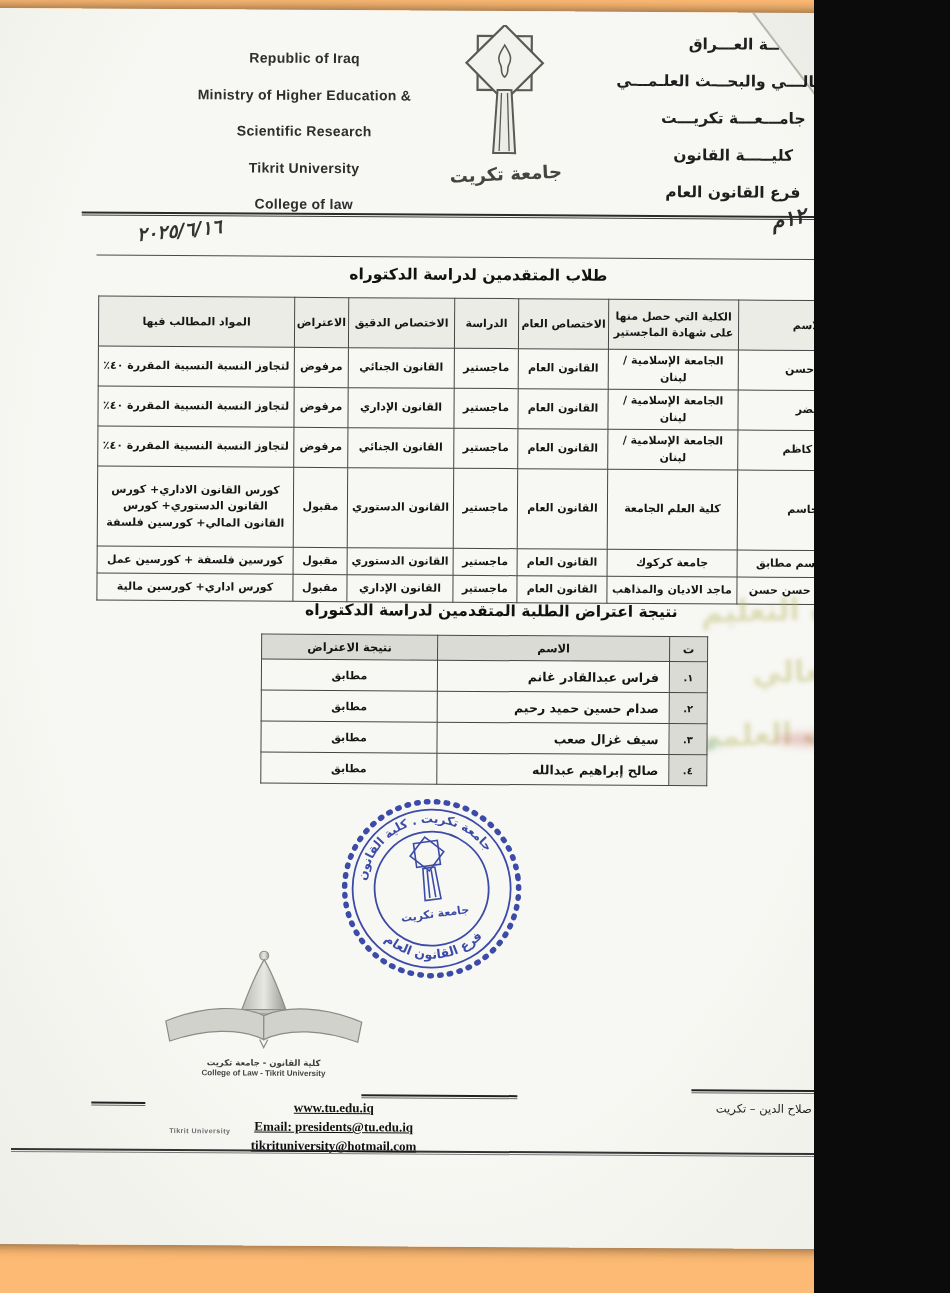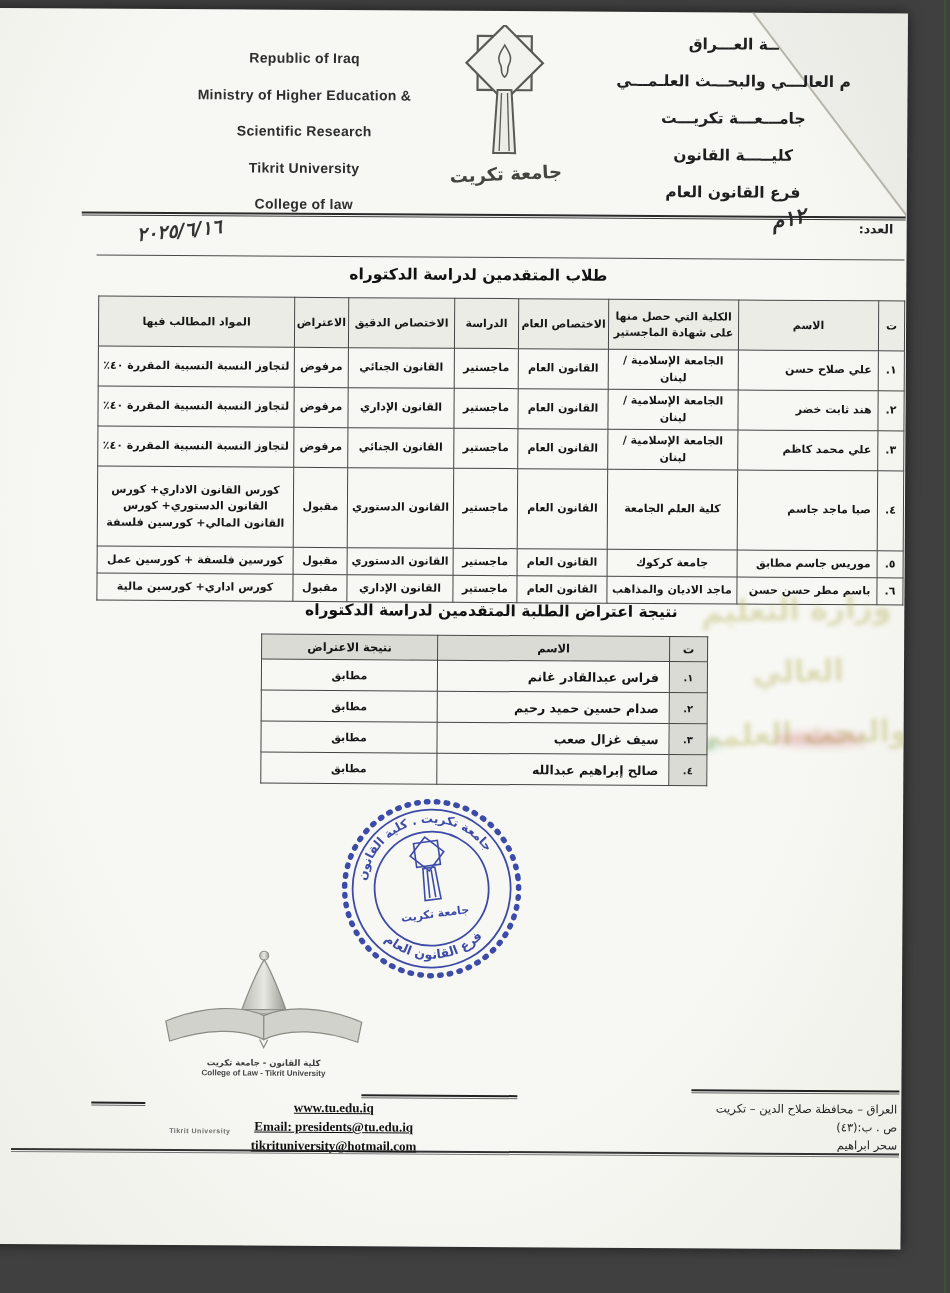--- a/index.html
+++ b/index.html
@@ -1,18 +1,18 @@
 <!DOCTYPE html>
 <html><head>
 <meta charset="utf-8">
 <style>
   * { margin:0; padding:0; box-sizing:border-box; }
   html,body { width:950px; height:1293px; background:#0b0b0b; overflow:hidden;
               font-family:"DejaVu Sans", sans-serif; }
-  .stage { position:relative; width:950px; height:1293px; background:#404040; overflow:hidden;padding-left:43px; }
+  .stage { position:relative; width:814px; height:1293px; background:#fdba74; overflow:hidden;padding-left:43px; }
 
   
   .page { position:absolute; left:-20px; top:8px; width:928px; height:1236px;
           background: radial-gradient(ellipse at 50% 40%, #f7f7f3 60%, #eeeee8 100%);
           transform: rotate(0.35deg); transform-origin:20px 0;
           overflow:hidden; box-shadow:0 0 14px rgba(0,0,0,.6); }
   .edge-line { position:absolute; left:944px; top:0; width:2px; height:1293px;
                background:#38592c; opacity:.85; }
 
   

